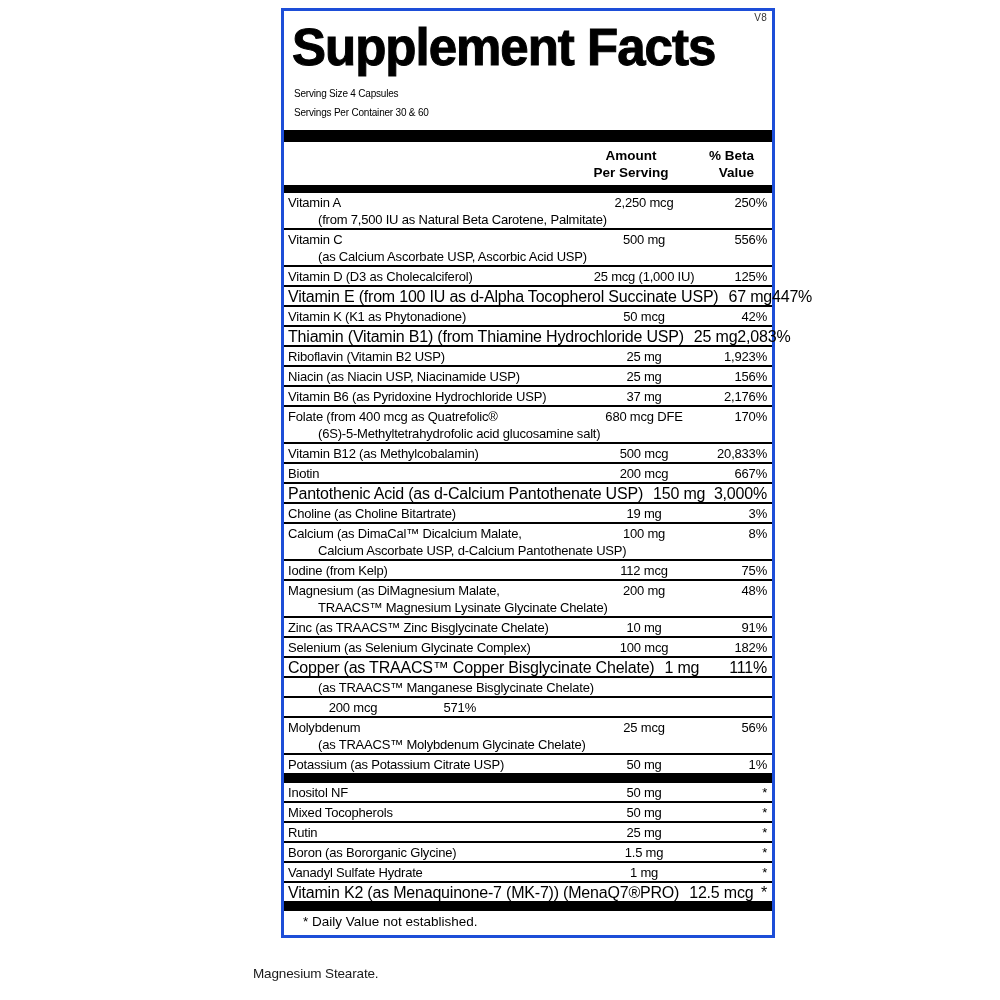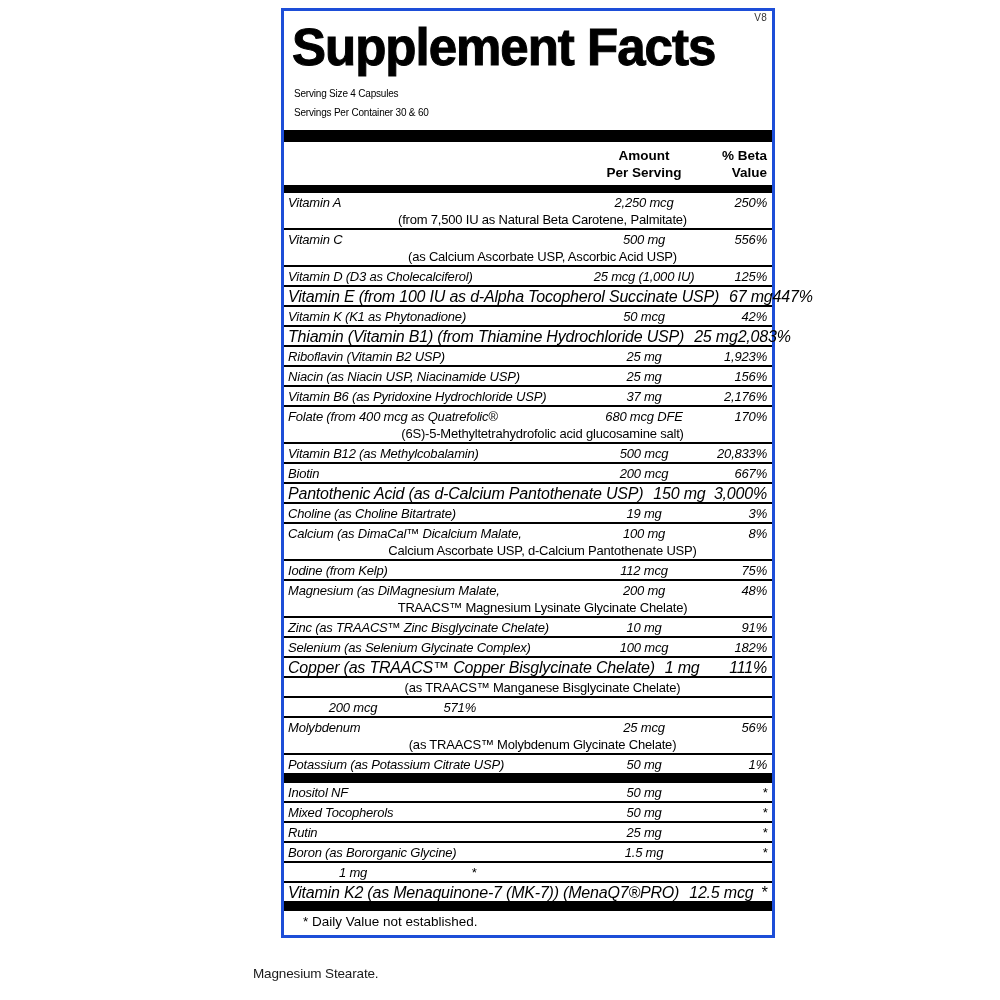--- a/index.html
+++ b/index.html
@@ -8,36 +8,36 @@
   .panel{position:absolute;left:253px;top:8px;width:494px;box-sizing:border-box;
          border:3px solid #1d4ed8;background:#fff;margin-left:28px;}
   .vtag{position:absolute;top:1px;right:5px;font-size:10px;color:#333;letter-spacing:.3px;}
   .title{margin:10px 6px 0 8px;font-size:51px;font-weight:800;letter-spacing:-1px;
          line-height:54px;-webkit-text-stroke:1px #000;white-space:nowrap;}
   .serving{margin:9px 0 8px 10px;font-size:10px;line-height:19px;letter-spacing:-.2px;}
   .bar{background:#000;width:100%;}
   .bar-lg{height:12px;}
   .bar-md{height:8px;}
   .bar-sm{height:10px;}
-  .colhead{display:flex;align-items:flex-end;padding:5px 5px 4px 4px;
+  .colhead{display:flex;align-items:flex-end;padding:5px 18px 4px 4px;
            font-size:13.5px;font-weight:bold;line-height:17px;}
   .colhead .spacer{flex:1 1 auto;}
   .amt-head{flex:0 0 130px;text-align:center;}
   .dv-head{flex:0 0 58px;text-align:right;}
   .rows .row{border-top:2px solid #000;padding:1px 5px 0 4px;}
   .rows .row:first-child{border-top:none;}
-  .rline{display:flex;align-items:flex-end;font-size:13px;line-height:17px;letter-spacing:-.2px;font-style:italic;}
+  .rline{display:flex;align-items:flex-end;font-size:13px;line-height:17px;letter-spacing:-.2px;}
   .nm{flex:1 1 auto;}
   .amt{flex:0 0 130px;text-align:center;white-space:nowrap;}
   .dv{flex:0 0 58px;text-align:right;}
   .row.tight .rline{font-size:16px;}
   .row.tight .nm{flex:0 0 auto;white-space:nowrap;}
   .row.tight .amt{flex:0 0 auto;margin-left:10px;text-align:left;}
   .row.tight .dv{flex:1 1 auto;}
-  .sub{font-size:13px;line-height:17px;letter-spacing:-.2px;padding-left:30px;text-align:center;}
+  .sub{font-size:13px;line-height:17px;letter-spacing:-.2px;padding-left:30px;}
   .footnote{padding:3px 6px 5px 19px;font-size:13.5px;line-height:16px;}
   .other-ing{position:absolute;left:253px;top:963px;width:500px;
              font-size:13.5px;line-height:22px;color:#1a1a1a;letter-spacing:-.15px;}
   .other-ing div{white-space:pre;}
 </style>
 </head>
 <body>
 
 <div class="page">
   <div class="panel">
@@ -256,20 +256,21 @@
         </div>
         <div class="row">
           <div class="rline">
             <span class="nm">Boron (as Bororganic Glycine)</span>
             <span class="amt">1.5 mg</span>
             <span class="dv">*</span>
           </div>
         </div>
         <div class="row">
           <div class="rline">
+            <span class="nm">Vanadyl Sulfate Hydrate</span>
             <span class="amt">1 mg</span>
             <span class="dv">*</span>
           </div>
         </div>
         <div class="row tight">
           <div class="rline">
             <span class="nm">Vitamin K2 (as Menaquinone-7 (MK-7)) (MenaQ7®PRO)</span>
             <span class="amt">12.5 mcg</span>
             <span class="dv">*</span>
           </div>

